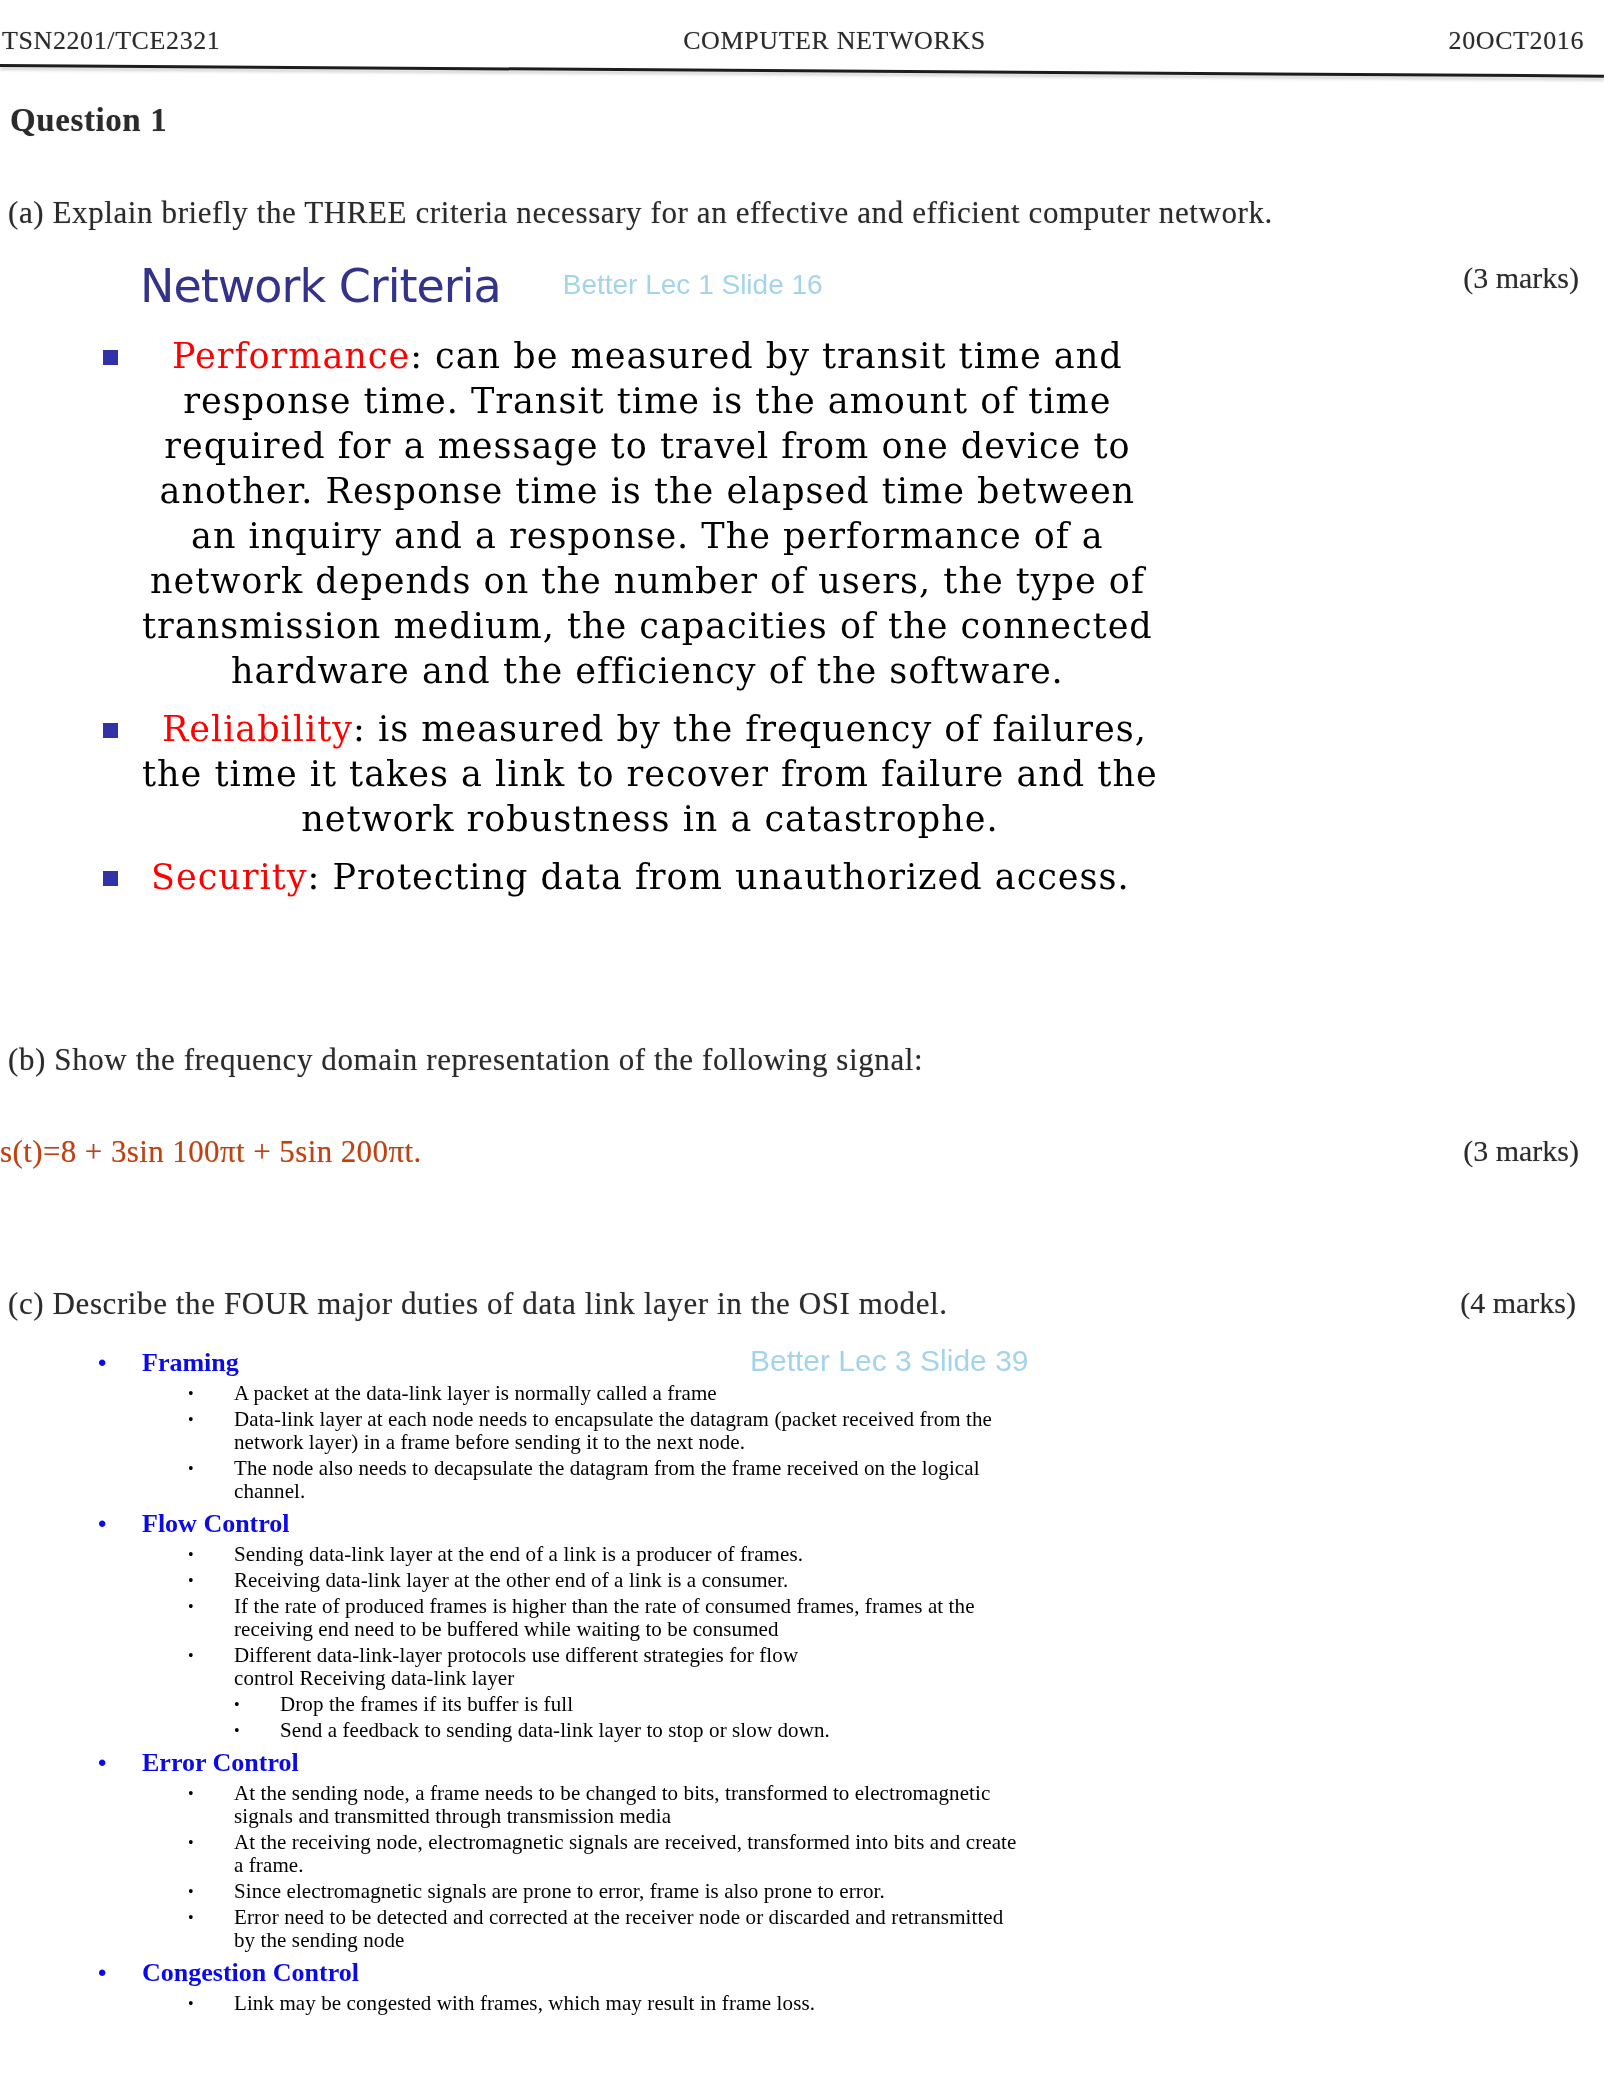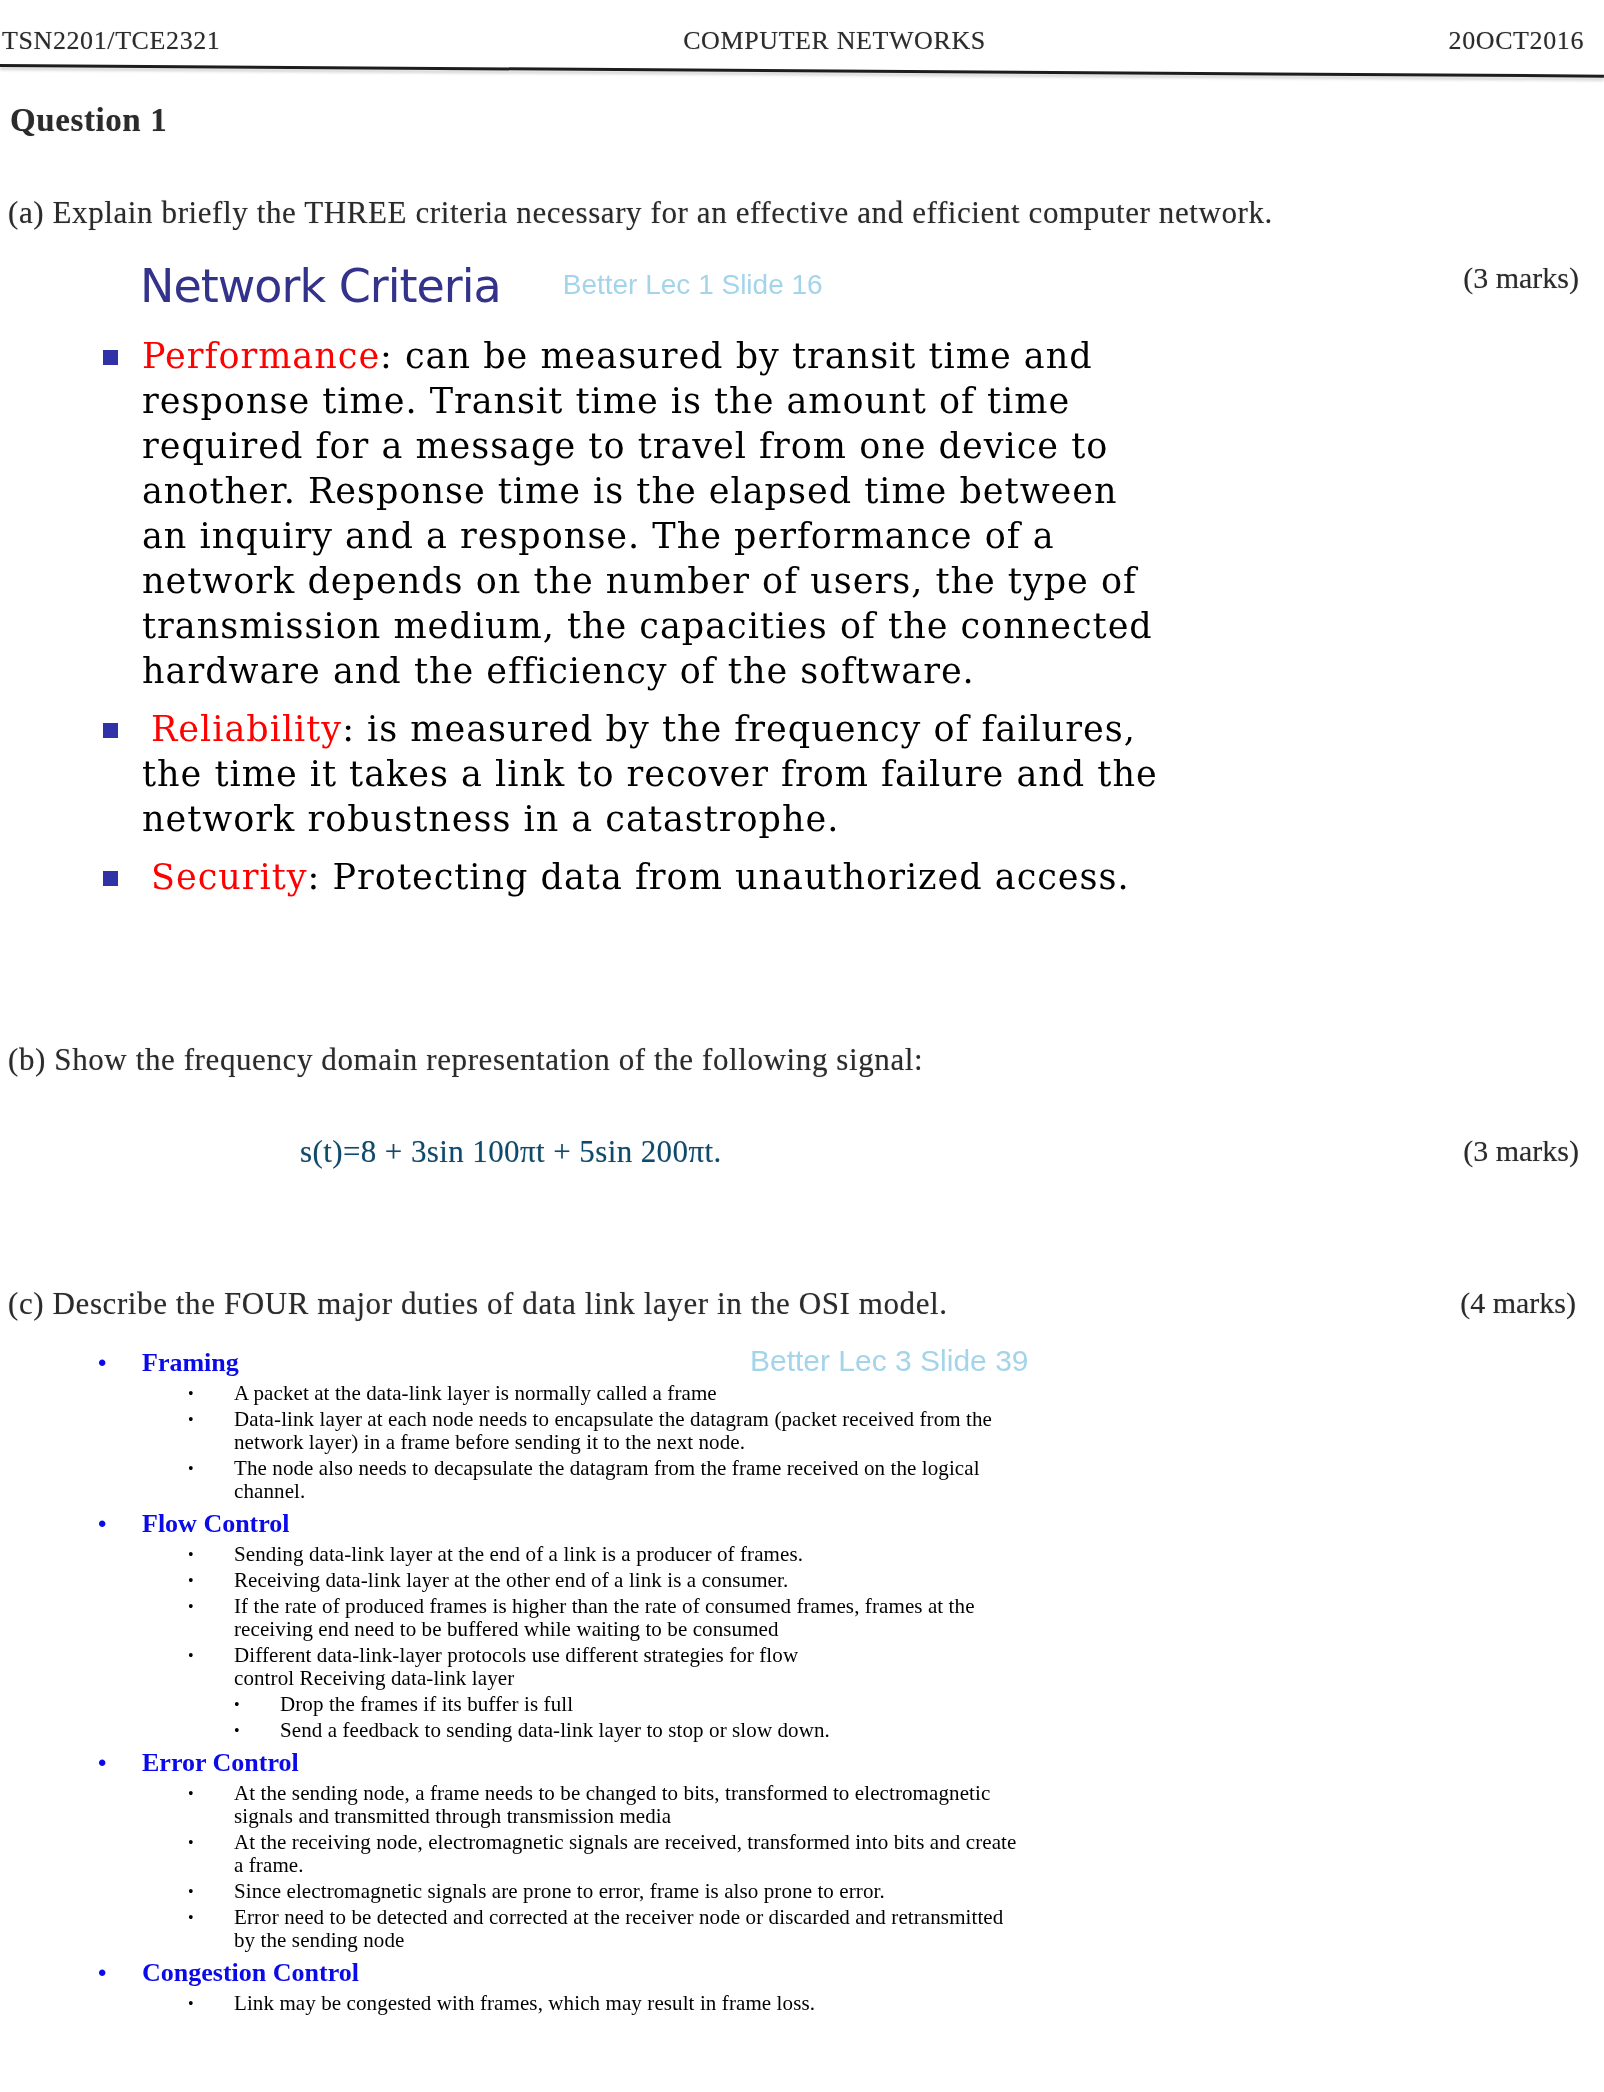--- a/index.html
+++ b/index.html
@@ -22,26 +22,26 @@
   .slide-title{margin-left:140px;font-family:"DejaVu Sans", sans-serif;font-size:46px;
     letter-spacing:-1px;color:var(--slide-title-navy,#34338b);line-height:1.1;}
   .annotation{font-family:"Liberation Sans", sans-serif;color:var(--annotation-blue,#a4d4ea);}
   .ann-a{font-size:28px;margin:8px 0 0 62px;}
   .marks{margin-left:auto;margin-right:25px;font-size:30px;color:#2b2b2b;
     text-shadow:0 0 1px rgba(30,30,30,.40);}
   .slide-bullets{margin:22px 0 0 103px;}
   .sbullet{display:flex;margin-bottom:13px;}
   .sq{width:15px;height:15px;background:var(--bullet-navy,#3232a8);margin:16px 24px 0 0;flex:none;}
   .sbtext{font-family:"DejaVu Serif", serif;font-size:35px;line-height:45px;color:#000;
-    white-space:pre-line;max-width:1160px;letter-spacing:1px;}
+    white-space:pre-line;max-width:1160px;letter-spacing:1px;text-align:center;}
   .sbtext.ind{text-indent:9px;}
   .kw{color:var(--keyword-red,#ff0000);}
   
   .eq-row{display:flex;align-items:flex-start;margin-top:56px;}
-  .equation{margin-left:300px;font-size:31px;color:#0c4a6e;letter-spacing:.4px;
+  .equation{font-size:31px;color:#c2410c;letter-spacing:.4px;
     text-shadow:0 0 1px rgba(30,30,30,.35);}
   
   .c-row{display:flex;align-items:flex-start;margin:116px 20px 0 8px;font-size:31px;}
   .c-row .marks{margin-right:8px;}
   .duties{margin-top:26px;}
   .duty-header{display:flex;position:relative;padding-left:98px;margin:6px 0 4px 0;}
   .duty-header:first-child{margin-top:0;}
   .dot1{width:44px;flex:none;color:var(--duty-blue,#0b0bea);font-size:24px;line-height:30px;
     font-family:"Liberation Sans", sans-serif;}
   .duty-title{font-size:26px;line-height:30px;font-weight:bold;

